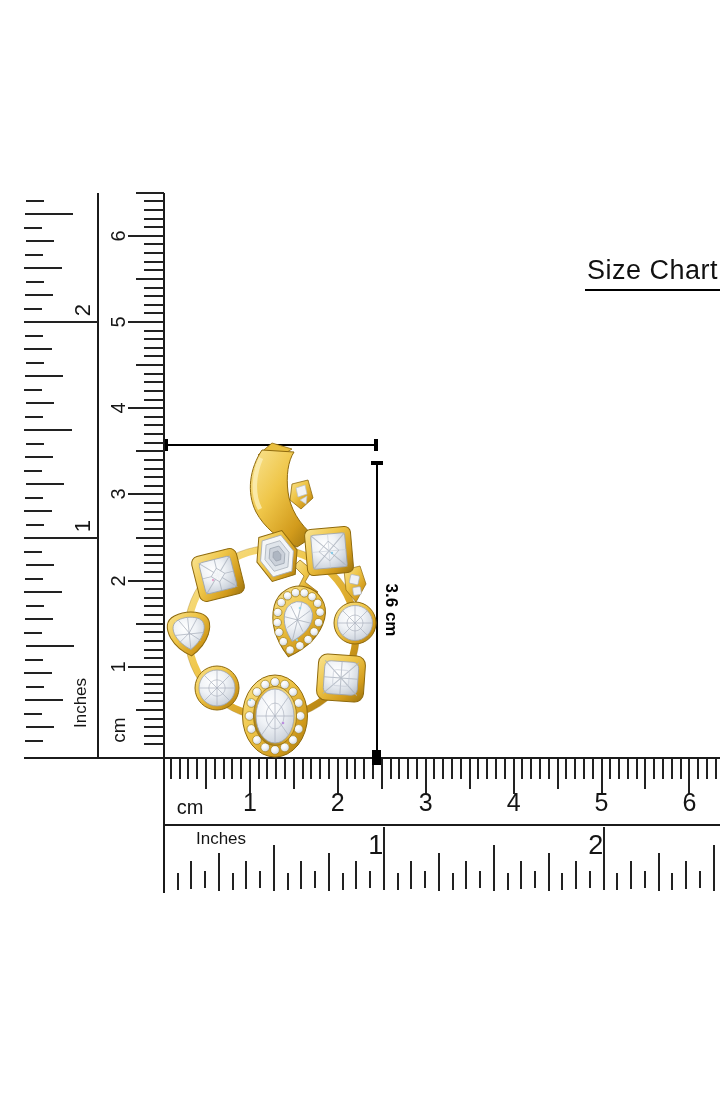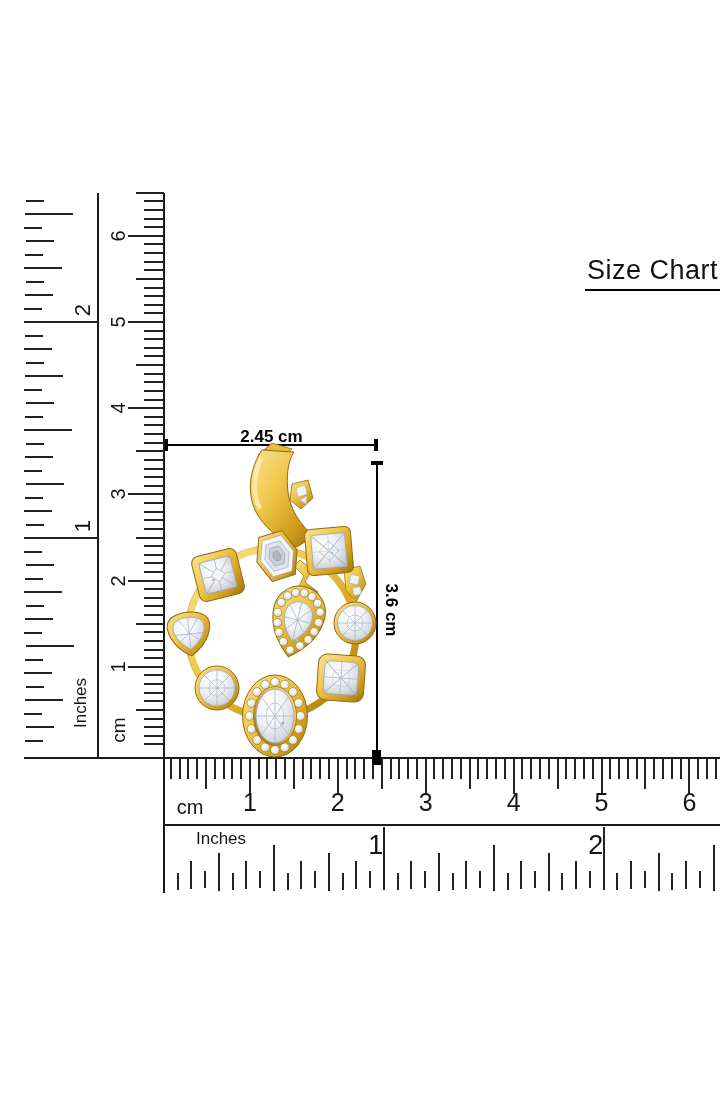--- a/index.html
+++ b/index.html
@@ -273,21 +273,20 @@
     </div>
 
   <div class="unit-label rot" style="left:80px;top:703px;font-size:17px;">Inches</div>
   <div class="unit-label rot" style="left:118px;top:730px;font-size:19px;">cm</div>
   <div class="unit-label" style="left:190px;top:807px;font-size:20px;">cm</div>
   <div class="unit-label" style="left:221px;top:838px;font-size:17px;">Inches</div>
 
   <div class="dim" style="left:166px;top:444px;width:211px;height:2px;"></div>
   <div class="dim" style="left:165px;top:439px;width:3px;height:12px;"></div>
   <div class="dim" style="left:374px;top:439px;width:4px;height:12px;"></div>
-  <div class="dim-label" id="width-label">2.45 cm</div>
 
   <div class="dim" style="left:376px;top:462px;width:2px;height:296px;"></div>
   <div class="dim" style="left:371px;top:461px;width:12px;height:4px;"></div>
   <div class="dim" style="left:372px;top:750px;width:9px;height:15px;"></div>
   <div class="dim-label" id="height-label">3.6 cm</div>
 
   <svg id="jewel" viewBox="158 440 226 322" xmlns="http://www.w3.org/2000/svg">
     <defs>
       <linearGradient id="gG" x1="0" y1="0" x2="1" y2="1">
         <stop offset="0" stop-color="#F9E493"></stop>

